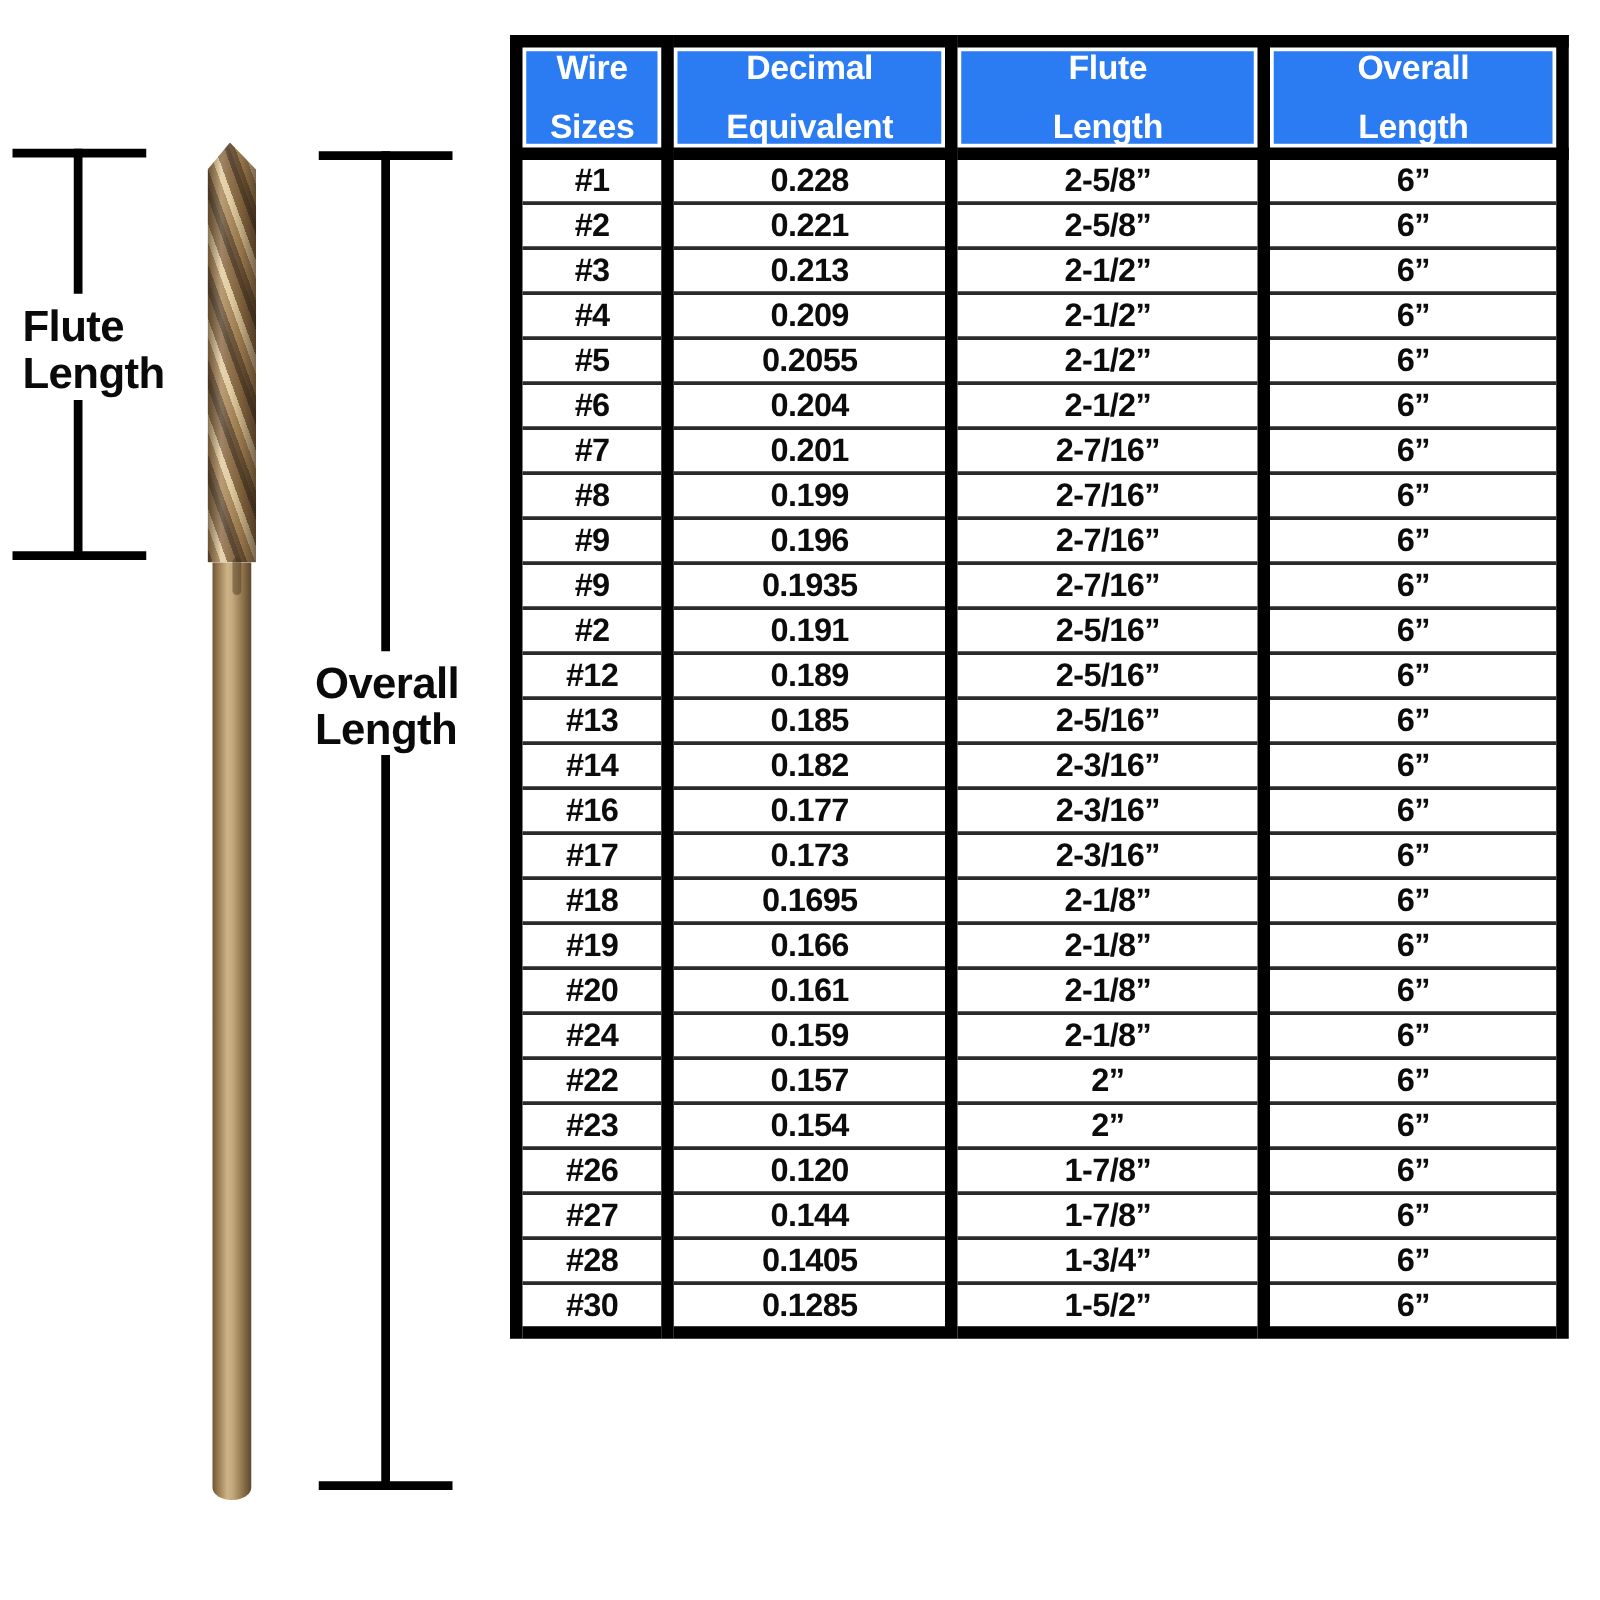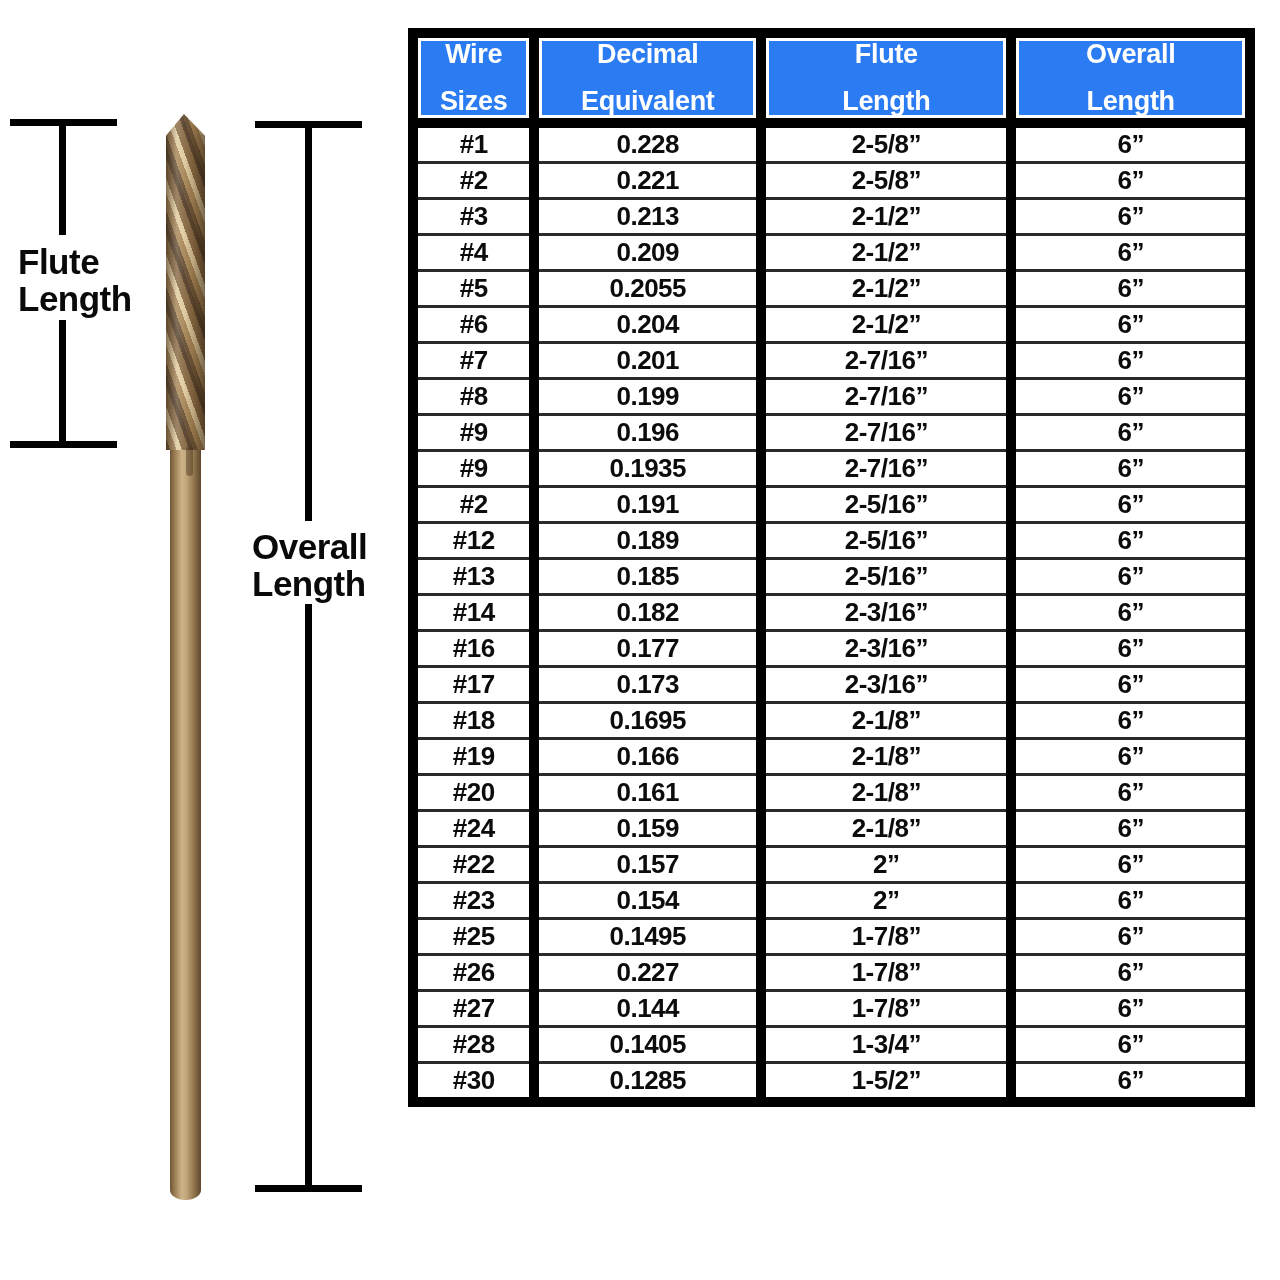--- a/index.html
+++ b/index.html
@@ -258,28 +258,22 @@
     <td>2”</td>
     <td>6”</td>
   </tr>
         <tr>
     <td>#23</td>
     <td>0.154</td>
     <td>2”</td>
     <td>6”</td>
   </tr>
         <tr>
-    <td>#25</td>
-    <td>0.1495</td>
-    <td>1-7/8”</td>
-    <td>6”</td>
-  </tr>
-        <tr>
     <td>#26</td>
-    <td>0.227</td>
+    <td>0.120</td>
     <td>1-7/8”</td>
     <td>6”</td>
   </tr>
         <tr>
     <td>#27</td>
     <td>0.144</td>
     <td>1-7/8”</td>
     <td>6”</td>
   </tr>
         <tr>

